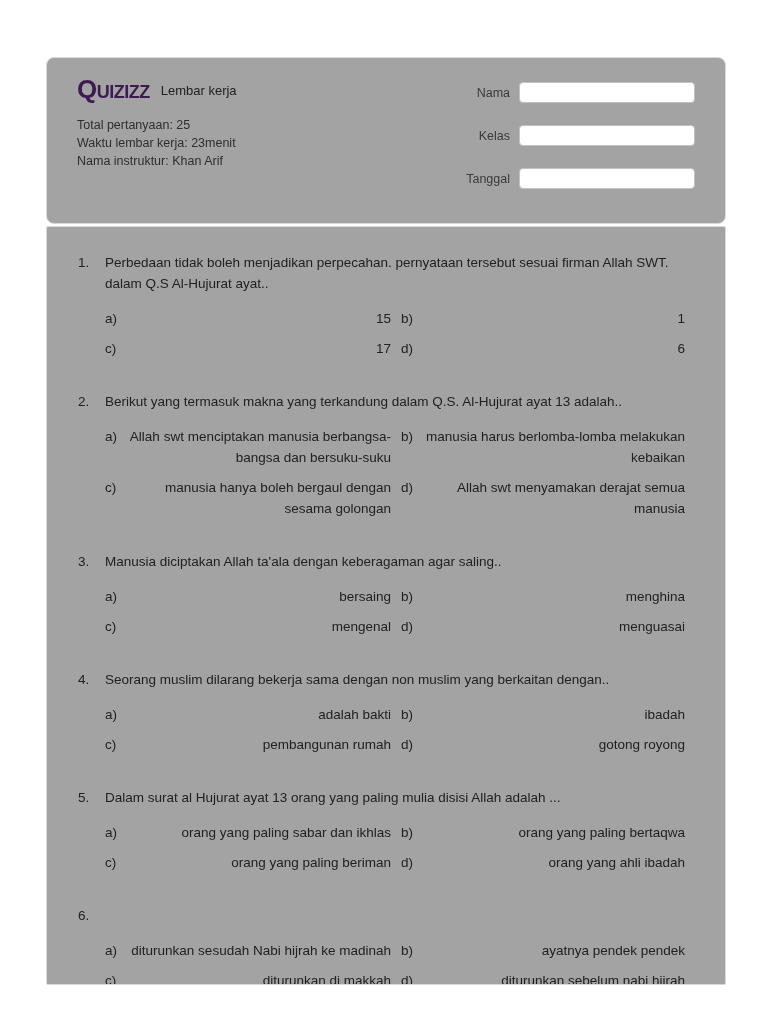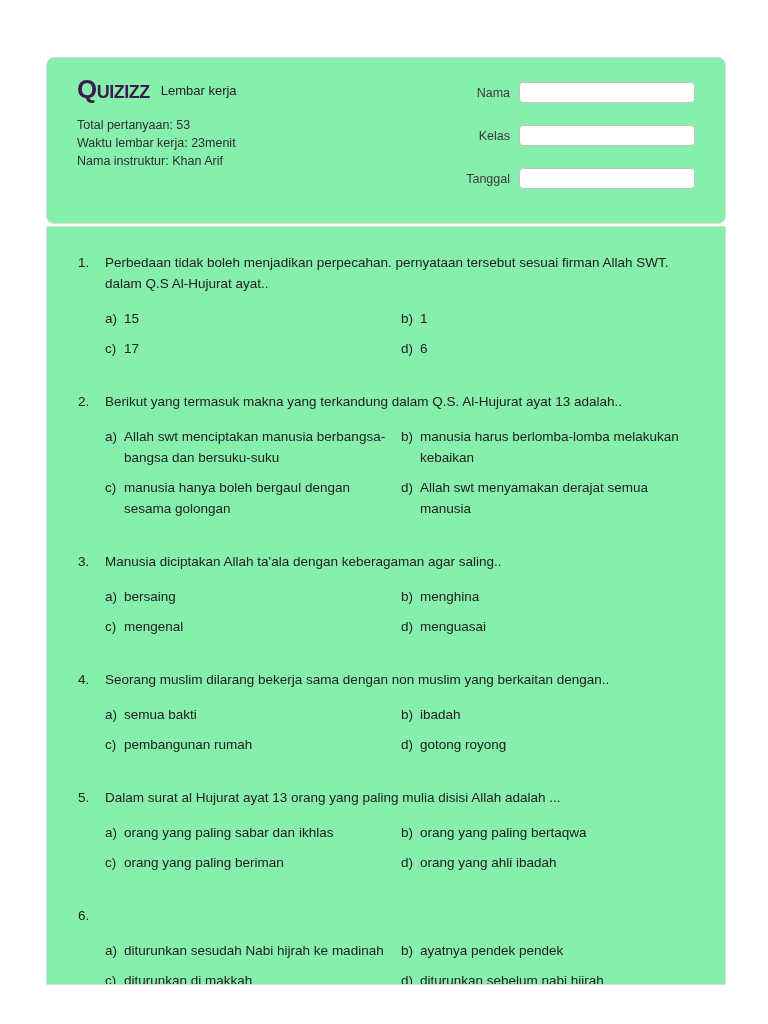--- a/index.html
+++ b/index.html
@@ -5,21 +5,21 @@
   * { box-sizing: border-box; margin: 0; padding: 0; }
   html, body {
     width: 768px; height: 1024px;
     background: #ffffff;
     font-family: "Liberation Sans", sans-serif;
     color: #212121;
     position: relative;
   }
   .card {
     position: absolute;
-    background: #86efac;
+    background: #a3a3a3;
     border: 1px solid #d9d9d9;
   }
   
   .header-card {
     left: 46px; top: 57px;
     width: 680px; height: 167px;
     border-radius: 8px;
     padding: 21px 30px;
   }
   .logo-row { display: flex; align-items: center; gap: 11px; margin-bottom: 17px; }
@@ -77,31 +77,31 @@
   .q-text { max-width: 580px; }
   .options {
     margin-left: 27px;
     margin-top: 14px;
     display: grid;
     grid-template-columns: 296px 1fr;
     row-gap: 9px;
   }
   .option { display: flex; font-size: 13.5px; line-height: 21px; padding-right: 10px; }
   .opt-label { width: 19px; flex-shrink: 0; }
-  .opt-text { flex: 1; }
+  .opt-text { flex: 1; text-align: right; }
 </style>
 </head>
 <body>
 
 <div class="card header-card">
   <div class="logo-row">
     <span class="logo" style="color:#3e1a52;">Quizizz</span>
     <span class="product-label">Lembar kerja</span>
   </div>
-  <div class="meta-line">Total pertanyaan: 53</div>
+  <div class="meta-line">Total pertanyaan: 25</div>
   <div class="meta-line">Waktu lembar kerja: 23menit</div>
   <div class="meta-line">Nama instruktur: Khan Arif</div>
 
   <div class="fields">
     <div class="field-row">
       <span class="field-label">Nama</span>
       <input class="field-input" type="text" value="" style="">
     </div>
     <div class="field-row">
       <span class="field-label">Kelas</span>
@@ -192,21 +192,21 @@
   </div>
 
   <div class="question">
     <div class="q-row">
       <span class="q-num">4.</span>
       <span class="q-text">Seorang muslim dilarang bekerja sama dengan non muslim yang berkaitan dengan..</span>
     </div>
     <div class="options">
       <div class="option">
         <span class="opt-label">a)</span>
-        <span class="opt-text">semua bakti</span>
+        <span class="opt-text">adalah bakti</span>
       </div>
       <div class="option">
         <span class="opt-label">b)</span>
         <span class="opt-text">ibadah</span>
       </div>
       <div class="option">
         <span class="opt-label">c)</span>
         <span class="opt-text">pembangunan rumah</span>
       </div>
       <div class="option">

